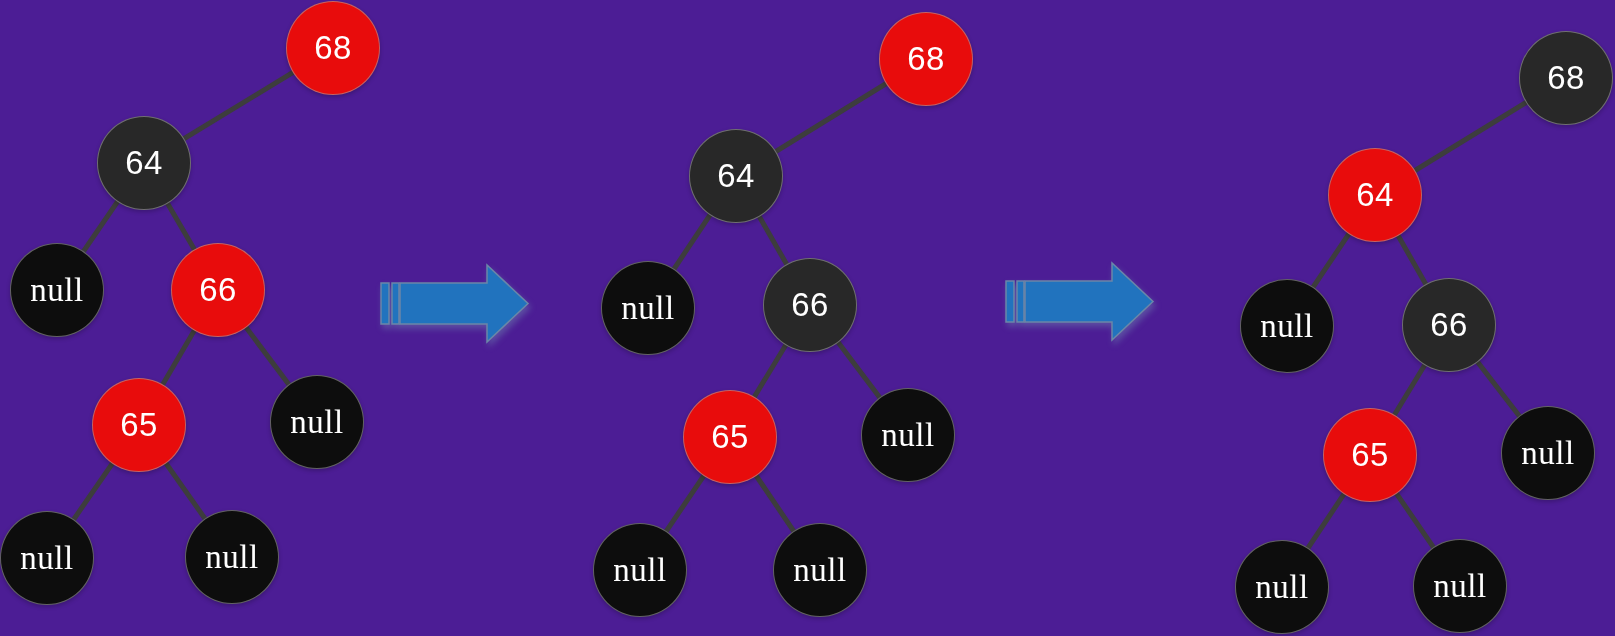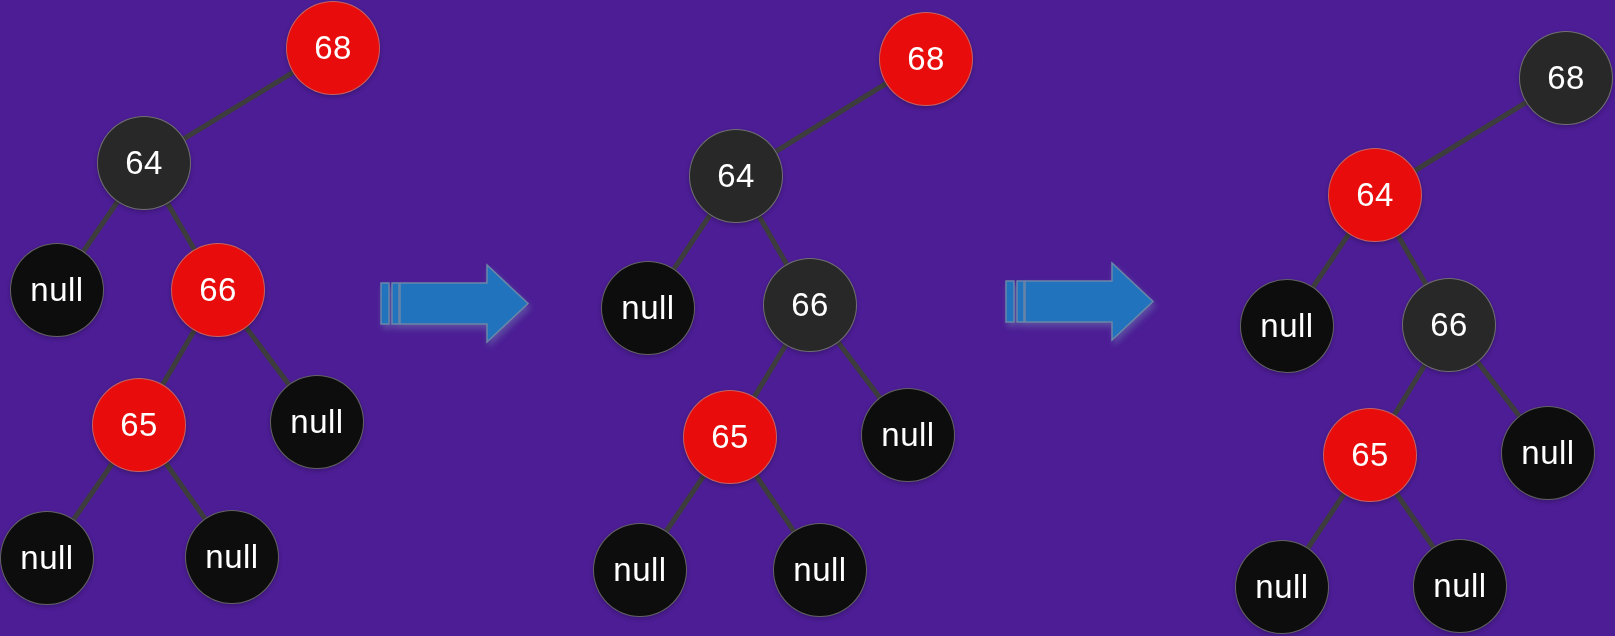--- a/index.html
+++ b/index.html
@@ -9,21 +9,21 @@
   .node{
     position:absolute;width:94px;height:94px;border-radius:50%;
     display:flex;align-items:center;justify-content:center;
     color:#ffffff;font-size:33px;letter-spacing:0.5px;
     border:1.5px solid rgba(170,170,170,0.55);
     box-shadow:0 2px 4px rgba(0,0,0,0.22);
     box-sizing:border-box;
   }
   .c-red{background:#e80c0c;}
   .c-dark{background:#282828;}
-  .c-black{background:#0d0d0d;}
+  .c-black{background:#0d0d0d;font-family:Liberation Serif, serif;}
   .arrow{position:absolute;filter:drop-shadow(2px 4px 3px rgba(110,140,180,0.45));}
 </style>
 </head>
 <body>
 
 <div class="canvas">
 
   <svg class="edges" viewBox="0 0 1615 636" stroke="#3d3d3d" stroke-width="5" stroke-linecap="round">
 
     <line x1="144" y1="163" x2="333" y2="48"></line>

